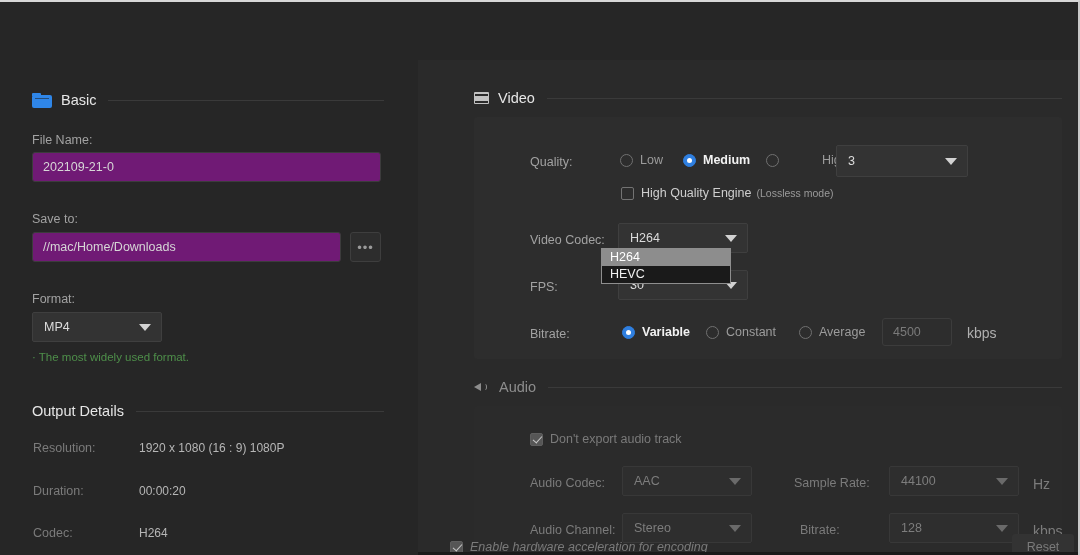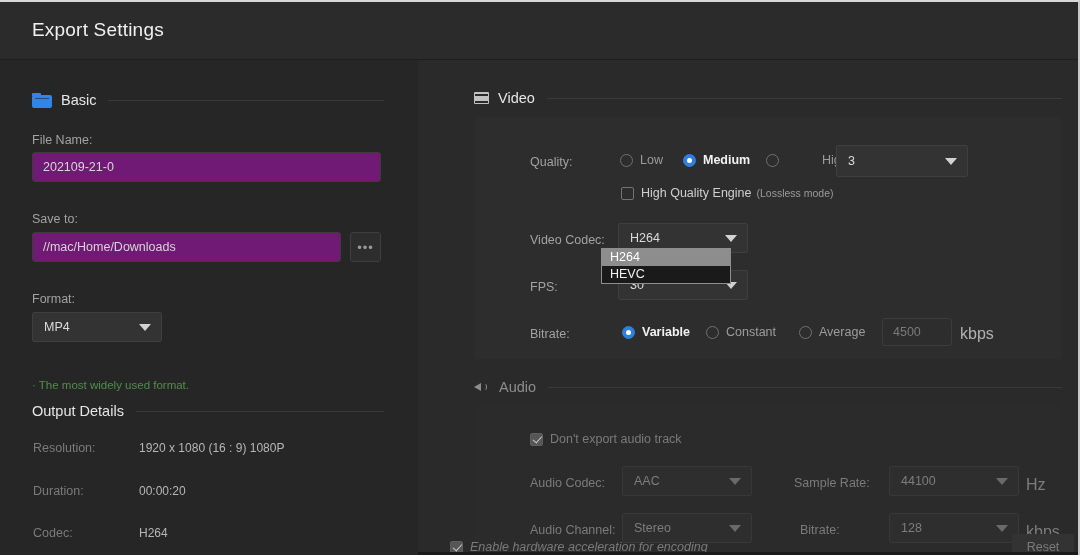--- a/index.html
+++ b/index.html
@@ -157,41 +157,38 @@
   .dropdown {
     position: absolute; z-index: 40;
     background: #1a1a1a; border: 1px solid #8e8e8e;
   }
   .dropdown .opt {
     height: 17px; line-height: 17px; padding-left: 8px;
     font-size: 12.5px; color: #f2f2f2;
   }
   .dropdown .opt.sel { background: #8d8d8d; color: #ffffff; }
 
-  .unit { position: absolute; font-size: 16px; color: #b0b0b0; }
+  .unit { position: absolute; font-size: 14px; color: #b0b0b0; margin-left: 7px; }
   .unit.dim { color: #7c7c7c; }
 
   .reset-btn {
     position: absolute; background: #333333; border-radius: 3px;
     display: flex; align-items: center; justify-content: center;
     font-size: 12.5px; color: #7a7a7a;
   }
   .bottom-fade {
     position: absolute; left: 418px; bottom: 0; width: 662px; height: 3px;
     background: #1a1a1a;
   }
 </style>
 </head>
 <body>
 
 <div id="app">
 
-  <div class="titlebar">
-    <div class="title">Export Settings</div>
-  </div>
 
   <div class="left-panel">
 
     <div class="sec-head" style="left:32px; top:30px; width:352px; height:20px;">
       <span class="folder-ico">
         <span class="tab"></span>
           <span class="body"></span>
           <span class="slit"></span>
       </span>
       <span class="sec-label">Basic</span>
@@ -203,21 +200,21 @@
 
     <div class="lbl" style="left:32px; top:152px;">Save to:</div>
     <div class="txtbox" style="left:32px; top:172px; width:309px; height:30px;">//mac/Home/Downloads</div>
     <div class="browse-btn" style="left:350px; top:172px; width:31px; height:30px;">•••</div>
 
     <div class="lbl" style="left:32px; top:232px;">Format:</div>
     <div class="combo" style="left:32px; top:252px; width:130px; height:30px;">
       <span>MP4</span>
       <span class="caret"></span>
     </div>
-    <div class="hint" style="left:32px; top:291px;margin-top:28px;">· The most widely used format.</div>
+    <div class="hint" style="left:32px; top:291px;">· The most widely used format.</div>
 
     <div class="sec-head" style="left:32px; top:342px; width:352px; height:18px;">
       <span class="sec-label">Output Details</span>
       <span class="rule"></span>
     </div>
 
     <div class="lbl dim" style="left:33px; top:381px;">Resolution:</div>
     <div class="val" style="left:139px; top:381px;">1920 x 1080   (16 : 9)   1080P</div>
 
     <div class="lbl dim" style="left:33px; top:424px;">Duration:</div>

